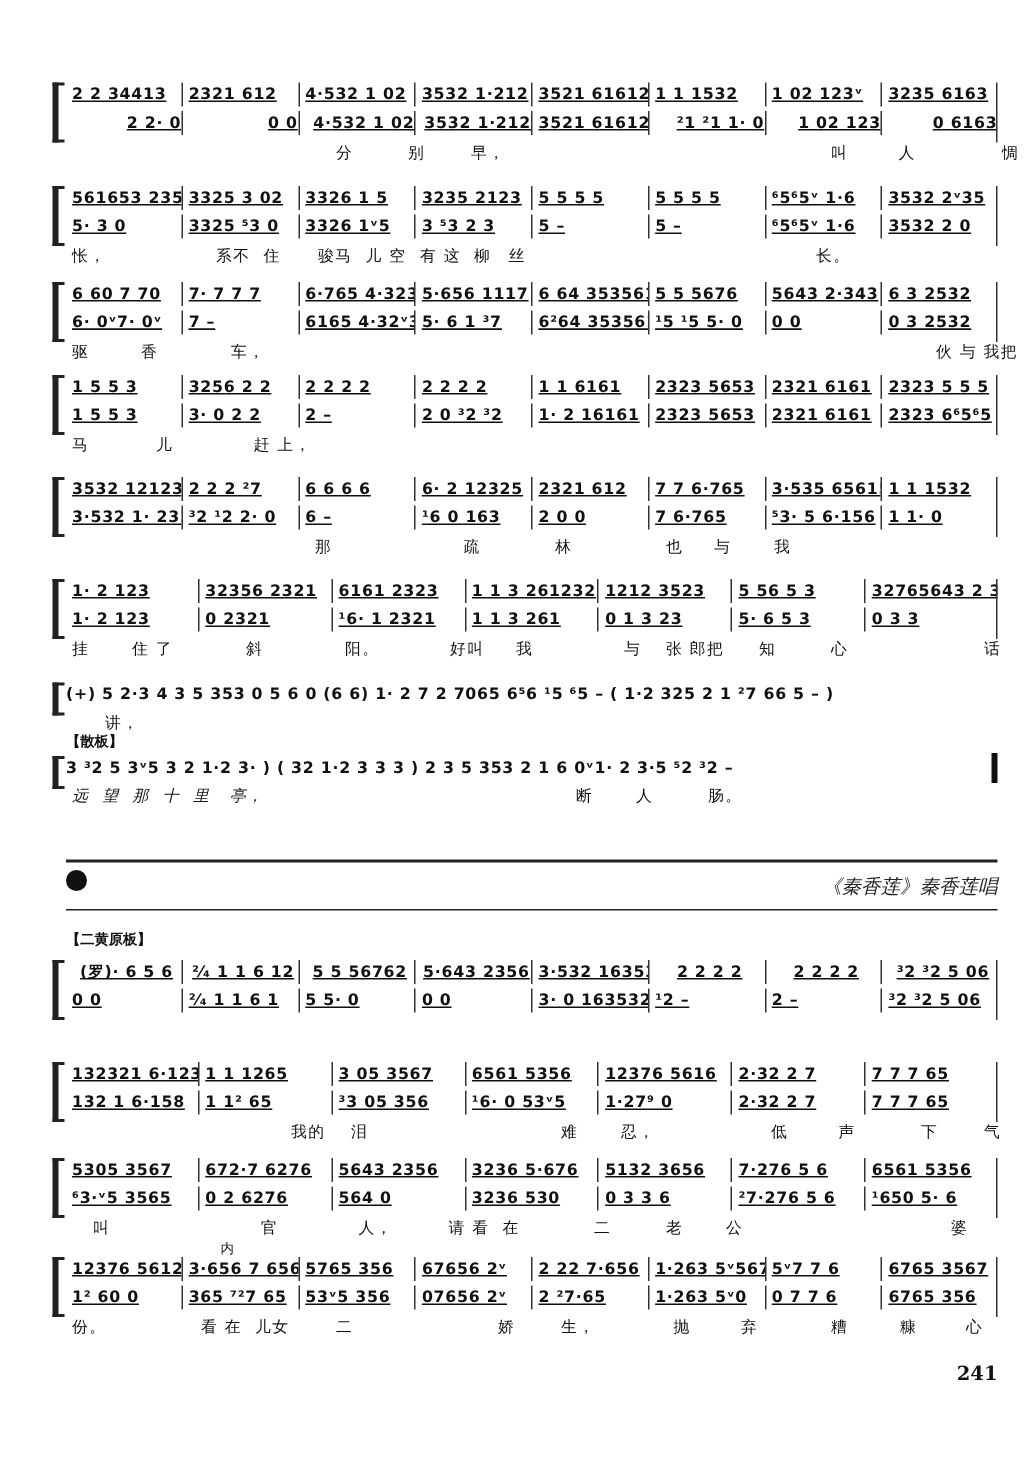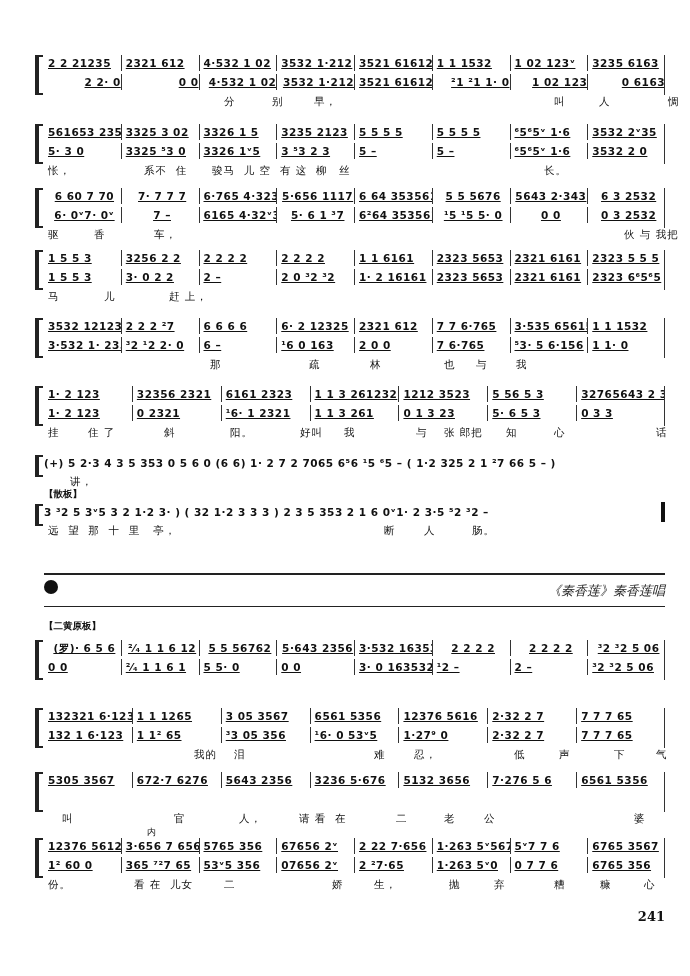--- a/index.html
+++ b/index.html
@@ -41,21 +41,21 @@
 <div class="page-num">241</div>
 <div class="watermark">
   <span>歌谱简谱网</span>
   <span class="wm-url">jianpu.cn</span>
 </div>
 
 <div class="system" style="top: 55px; height: 56px;">
     <div class="brace" style="top: 0px; height: 36px;"></div>
     <div class="staff" style="top: 0px; height: 40px;">
       <div class="row" style="top: 0px;">
-        <div class="bar"><span>2 2 21235</span></div>
+        <div class="bar"><span>2 2 34413</span></div>
         <div class="bar"><span>2321 612</span></div>
         <div class="bar"><span>4·532 1 02</span></div>
         <div class="bar"><span>3532 1·212</span></div>
         <div class="bar"><span>3521 616123</span></div>
         <div class="bar"><span>1 1 1532</span></div>
         <div class="bar"><span>1 02 123ᵛ</span></div>
         <div class="bar"><span>3235 6163</span></div>
       </div>
       <div class="row" style="top: 19px; text-align: right;">
         <div class="bar"><span>2 2· 0</span></div>
@@ -93,21 +93,21 @@
         <div class="bar"><span>5 –</span></div>
         <div class="bar"><span>⁶5⁶5ᵛ 1·6</span></div>
         <div class="bar"><span>3532 2 0</span></div>
       </div>
       <div class="endline"></div>
     </div>
     <div class="lyrics" style="top: 40px;"><span class="lyr" style="left: 4px;">怅，</span><span class="lyr" style="left: 100px;">系不  住</span><span class="lyr" style="left: 168px;">骏马  儿 空</span><span class="lyr" style="left: 236px;">有 这  柳</span><span class="lyr" style="left: 295px;">丝</span><span class="lyr" style="left: 500px;">长。</span></div>
   </div>
 <div class="system" style="top: 188px; height: 56px;">
     <div class="brace" style="top: 0px; height: 36px;"></div>
-    <div class="staff" style="top: 0px; height: 40px; text-align: center;">
+    <div class="staff" style="top: 0px; height: 40px;">
       <div class="row" style="top: 0px;">
         <div class="bar"><span>6 60 7 70</span></div>
         <div class="bar"><span>7· 7 7 7</span></div>
         <div class="bar"><span>6·765 4·323</span></div>
         <div class="bar"><span>5·656 1117</span></div>
         <div class="bar"><span>6 64 353561</span></div>
         <div class="bar"><span>5 5 5676</span></div>
         <div class="bar"><span>5643 2·343</span></div>
         <div class="bar"><span>6 3 2532</span></div>
       </div>
@@ -236,21 +236,21 @@
       <div class="row" style="top: 0px;">
         <div class="bar"><span>132321 6·123</span></div>
         <div class="bar"><span>1 1 1265</span></div>
         <div class="bar"><span>3 05 3567</span></div>
         <div class="bar"><span>6561 5356</span></div>
         <div class="bar"><span>12376 5616</span></div>
         <div class="bar"><span>2·32 2 7</span></div>
         <div class="bar"><span>7 7 7 65</span></div>
       </div>
       <div class="row" style="top: 19px;">
-        <div class="bar"><span>132 1 6·123</span></div>
+        <div class="bar"><span>132 1 6·158</span></div>
         <div class="bar"><span>1 1² 65</span></div>
         <div class="bar"><span>³3 05 356</span></div>
         <div class="bar"><span>¹6· 0 53ᵛ5</span></div>
         <div class="bar"><span>1·27⁹ 0</span></div>
         <div class="bar"><span>2·32 2 7</span></div>
         <div class="bar"><span>7 7 7 65</span></div>
       </div>
       <div class="endline"></div>
     </div>
     <div class="lyrics" style="top: 40px;"><span class="lyr" style="left: 150px;">我的</span><span class="lyr" style="left: 190px;">泪</span><span class="lyr" style="left: 330px;">难</span><span class="lyr" style="left: 370px;">忍，</span><span class="lyr" style="left: 470px;">低</span><span class="lyr" style="left: 515px;">声</span><span class="lyr" style="left: 570px;">下</span><span class="lyr" style="left: 612px;">气</span></div>
@@ -259,20 +259,29 @@
     <div class="brace" style="top: 0px; height: 36px;"></div>
     <div class="staff" style="top: 0px; height: 40px;">
       <div class="row" style="top: 0px;">
         <div class="bar"><span>5305 3567</span></div>
         <div class="bar"><span>672·7 6276</span></div>
         <div class="bar"><span>5643 2356</span></div>
         <div class="bar"><span>3236 5·676</span></div>
         <div class="bar"><span>5132 3656</span></div>
         <div class="bar"><span>7·276 5 6</span></div>
         <div class="bar"><span>6561 5356</span></div>
+      </div>
+      <div class="row" style="top: 19px;">
+        <div class="bar"><span>⁶3·ᵛ5 3565</span></div>
+        <div class="bar"><span>0 2 6276</span></div>
+        <div class="bar"><span>564 0</span></div>
+        <div class="bar"><span>3236 530</span></div>
+        <div class="bar"><span>0 3 3 6</span></div>
+        <div class="bar"><span>²7·276 5 6</span></div>
+        <div class="bar"><span>¹650 5· 6</span></div>
       </div>
       <div class="endline"></div>
     </div>
     <div class="lyrics" style="top: 40px;"><span class="lyr" style="left: 18px;">叫</span><span class="lyr" style="left: 130px;">官</span><span class="lyr" style="left: 195px;">人，</span><span class="lyr" style="left: 255px;">请 看  在</span><span class="lyr" style="left: 352px;">二</span><span class="lyr" style="left: 400px;">老</span><span class="lyr" style="left: 440px;">公</span><span class="lyr" style="left: 590px;">婆</span></div>
   </div>
 <div class="system" style="top: 838px; height: 56px;">
     <div class="brace" style="top: 0px; height: 36px;"></div>
     <div class="staff" style="top: 0px; height: 40px;">
       <div class="row" style="top: 0px;">
         <div class="bar"><span>12376 5612</span></div>
@@ -298,14 +307,14 @@
     </div>
     <span class="lyr" style="position: absolute; left: 147px; top: -12px; font-size: 9px;">内</span>
     <div class="lyrics" style="top: 40px;"><span class="lyr" style="left: 4px;">份。</span><span class="lyr" style="left: 90px;">看 在  儿女</span><span class="lyr" style="left: 180px;">二</span><span class="lyr" style="left: 288px;">娇</span><span class="lyr" style="left: 330px;">生，</span><span class="lyr" style="left: 405px;">抛</span><span class="lyr" style="left: 450px;">弃</span><span class="lyr" style="left: 510px;">糟</span><span class="lyr" style="left: 556px;">糠</span><span class="lyr" style="left: 600px;">心</span></div>
   </div>
 <div class="brace" style="top: 455px; height: 18px;"></div>
 <div class="free-row" style="top: 457px;">(+) 5 2·3 4 3 5 353 0 5 6 0 (6 6) 1· 2 7 2 7065 6⁵6 ¹5 ⁶5 – ( 1·2  325  2 1  ²7 66   5 –   )</div>
 <div class="lyrics" style="top: 475px;"><span class="lyr" style="left: 26px;">讲，</span></div>
 <div class="tag" style="top: 488px;">【散板】</div>
 <div class="brace" style="top: 504px; height: 18px;"></div>
 <div class="free-row" style="top: 506px;">3 ³2 5 3ᵛ5  3 2  1·2 3·  ) ( 32 1·2 3 3 3 ) 2  3 5  353 2 1  6 0ᵛ1· 2 3·5   ⁵2 ³2 –</div>
-<div class="lyrics" style="top: 524px;"><span class="lyr" style="left: 4px;">远  望  那  十  里   亭，</span><span class="lyr" style="left: 340px;">断</span><span class="lyr" style="left: 380px;">人</span><span class="lyr" style="left: 428px;">肠。</span></div>
+<div class="lyrics" style="top: 524px;"><span class="lyr" style="left: 4px; font-style: italic;">远  望  那  十  里   亭，</span><span class="lyr" style="left: 340px;">断</span><span class="lyr" style="left: 380px;">人</span><span class="lyr" style="left: 428px;">肠。</span></div>
 <div class="final-bar" style="top: 502px; height: 20px;"></div>
 
 </body></html>

